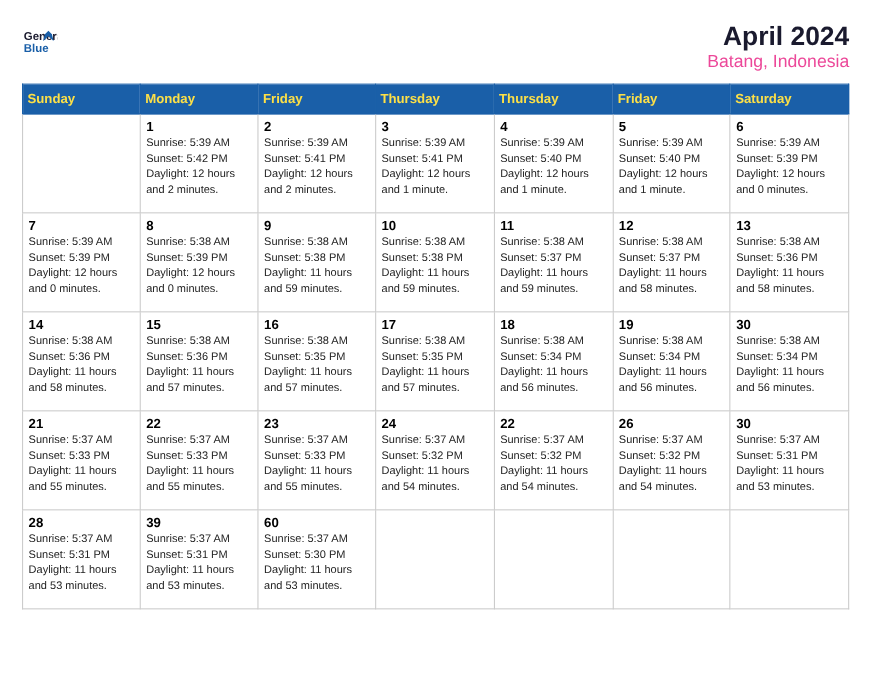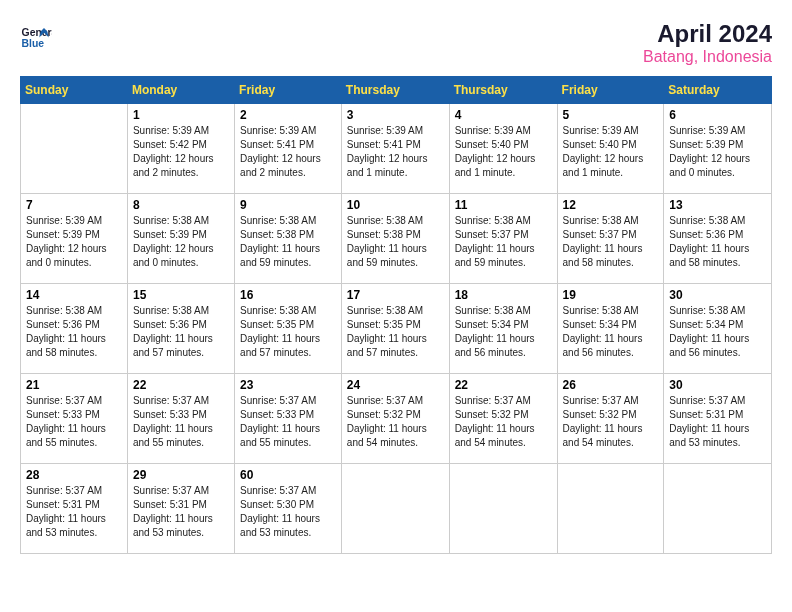--- a/index.html
+++ b/index.html
@@ -216,21 +216,21 @@
           <span class="day-number">30</span>
           <div class="day-info">Sunrise: 5:37 AM<br>Sunset: 5:31 PM<br>Daylight: 11 hours<br>and 53 minutes.</div>
         </td>
       </tr>
       <tr>
         <td>
           <span class="day-number">28</span>
           <div class="day-info">Sunrise: 5:37 AM<br>Sunset: 5:31 PM<br>Daylight: 11 hours<br>and 53 minutes.</div>
         </td>
         <td>
-          <span class="day-number">29</span>
+          <span class="day-number">39</span>
           <div class="day-info">Sunrise: 5:37 AM<br>Sunset: 5:31 PM<br>Daylight: 11 hours<br>and 53 minutes.</div>
         </td>
         <td>
           <span class="day-number">60</span>
           <div class="day-info">Sunrise: 5:37 AM<br>Sunset: 5:30 PM<br>Daylight: 11 hours<br>and 53 minutes.</div>
         </td>
         <td></td>
         <td></td>
         <td></td>
         <td></td>

